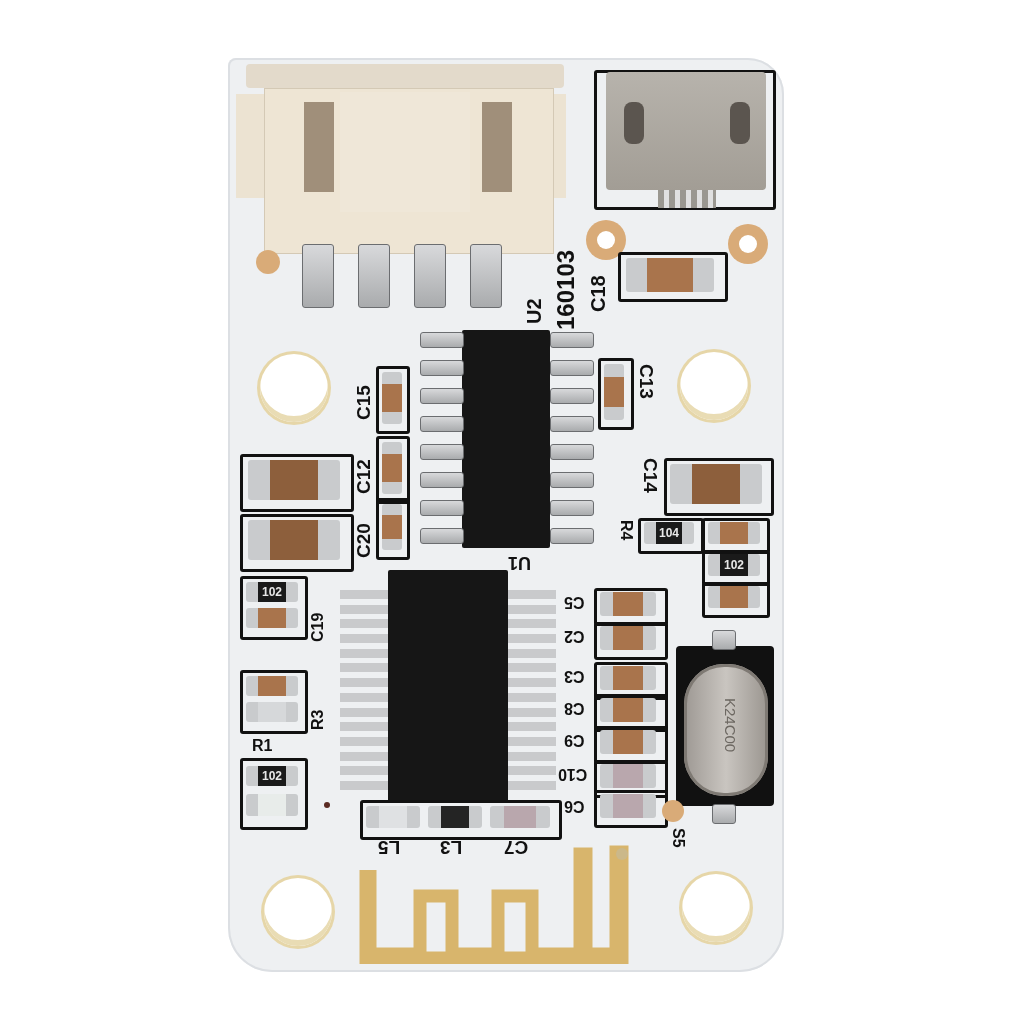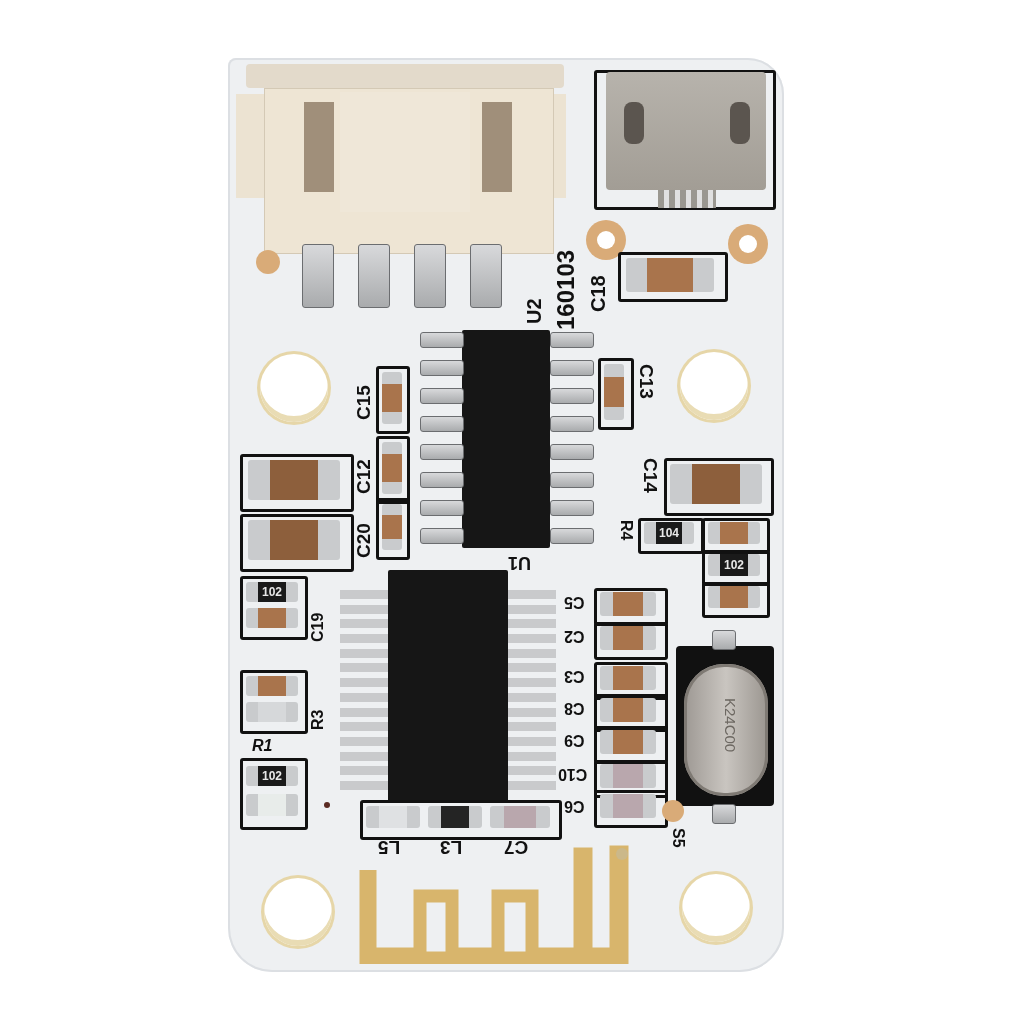--- a/index.html
+++ b/index.html
@@ -169,21 +169,21 @@
     </div>
   <div class="lbl rotm90" style="left:82px;top:672px;font-size:16px;">R3</div>
 
   <div class="silk" style="left:12px;top:700px;width:62px;height:66px;border-width:3px;"></div>
   <div class="smd h" style="left:18px;top:708px;width:52px;height:20px;">
       <div class="body res">102</div>
     </div>
   <div class="smd h" style="left:18px;top:736px;width:52px;height:22px;">
       <div class="body" style="background:#e8ecea;"></div>
     </div>
-  <div class="lbl" style="left:24px;top:680px;font-size:16px;font-style:italic;">R1</div>
+  <div class="lbl" style="left:24px;top:680px;font-size:16px;">R1</div>
 
   <div class="ic" style="left:160px;top:512px;width:120px;height:232px;"></div>
   <div style="position:absolute;left:112px;top:532px;width:48px;height:206px;background:repeating-linear-gradient(#c9cacc 0 9px,transparent 9px 14.7px);"></div>
   <div style="position:absolute;left:280px;top:532px;width:48px;height:206px;background:repeating-linear-gradient(#c9cacc 0 9px,transparent 9px 14.7px);"></div>
 
   <div class="silk" style="left:366px;top:530px;width:68px;height:32px;border-width:3px;"></div>
   <div class="smd h" style="left:372px;top:534px;width:56px;height:24px;">
       <div class="body cap"></div>
     </div>
   <div class="silk" style="left:366px;top:564px;width:68px;height:32px;border-width:3px;"></div>

